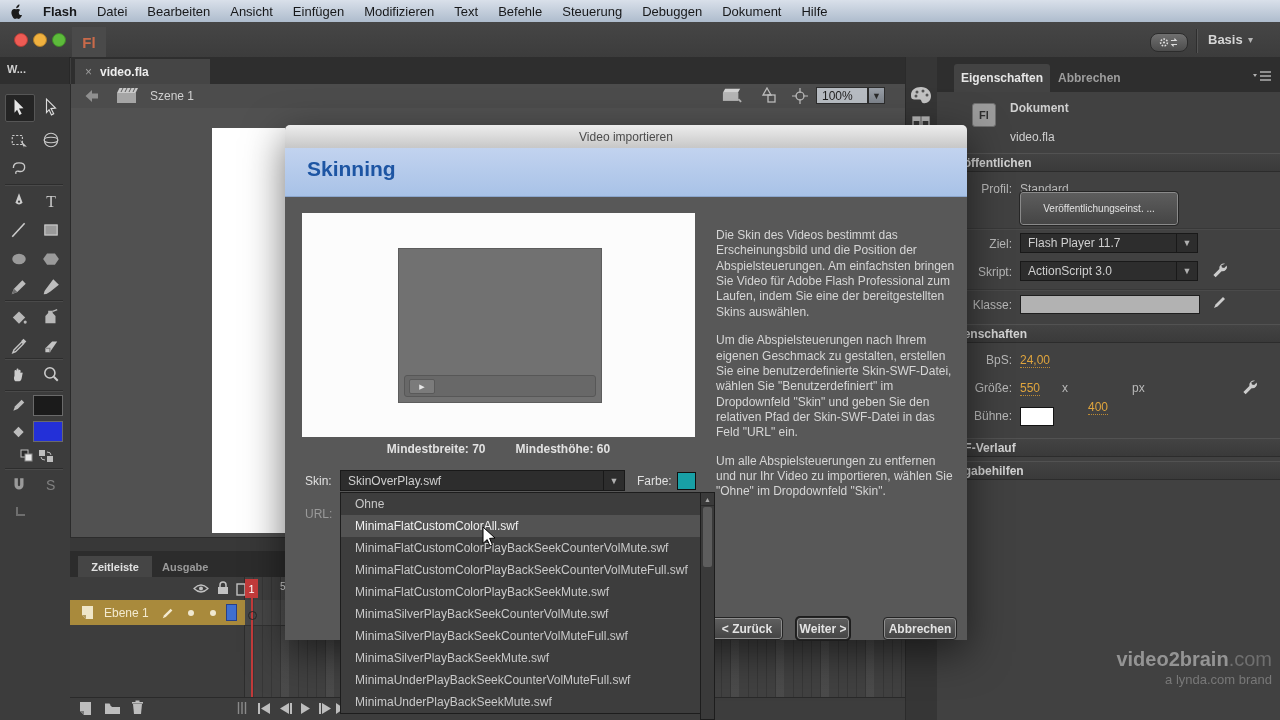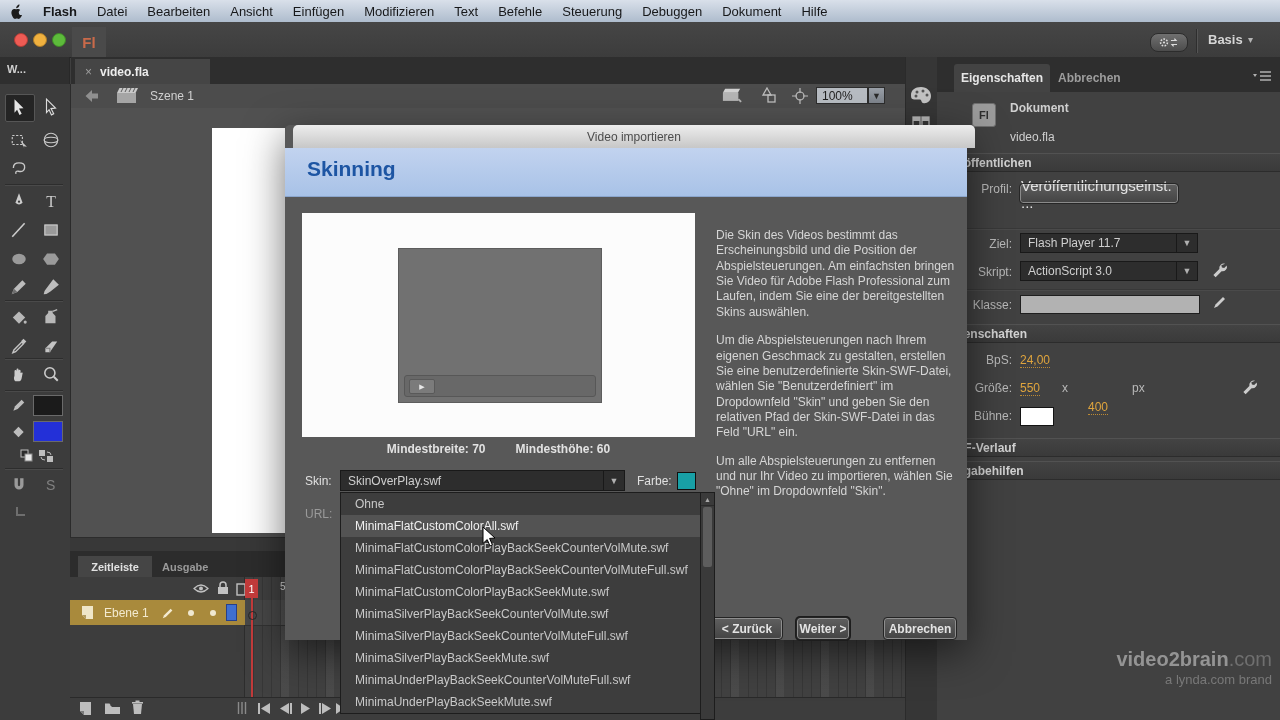--- a/index.html
+++ b/index.html
@@ -63,21 +63,21 @@
   .ddk .arr{position:absolute;right:0;top:0;bottom:0;width:20px;border-left:1px solid #191919;
             display:flex;align-items:center;justify-content:center;color:#b0b0b0;font-size:9px;}
   .dbtn{background:linear-gradient(#5d5d5d,#454545);border:1px solid #8a8a8a;outline:1px solid #262626;
         border-radius:3px;color:#e2e2e2;display:flex;align-items:center;justify-content:center;box-sizing:border-box;}
   .docbadge{left:972px;top:103px;width:22px;height:22px;background:#9b9b9b;border:1px solid #6e6e6e;border-radius:3px;
             color:#2e2e2e;font-weight:bold;font-size:11px;display:flex;align-items:center;justify-content:center;}
   .divline{left:937px;width:343px;height:1px;background:#383838;box-shadow:0 1px 0 #4a4a4a;}
   
   .dialog{left:285px;top:125px;width:682px;height:515px;border-radius:5px 5px 0 0;
           box-shadow:0 12px 40px rgba(0,0,0,.55);background:#585858;}
-  .dtitle{left:8px;top:0;width:682px;height:23px;border-radius:5px 5px 0 0;background:linear-gradient(#ededed,#c7c7c7);
+  .dtitle{left:0;top:0;width:682px;height:23px;border-radius:5px 5px 0 0;background:linear-gradient(#ededed,#c7c7c7);
           color:#4c4c4c;display:flex;align-items:center;justify-content:center;}
   .dhead{left:0;top:23px;width:682px;height:48px;background:linear-gradient(#c2d3ef,#a8c2e7);border-bottom:1px solid #8ba6cd;}
   .dheading{left:22px;top:9px;font-size:21px;font-weight:600;color:#1d55a3;}
   .preview{left:17px;top:88px;width:393px;height:224px;background:#fcfcfc;}
   .vidrect{left:96px;top:35px;width:204px;height:155px;background:#717171;border:1px solid #5d5d5d;box-sizing:border-box;}
   .skinbar{position:absolute;left:5px;right:5px;bottom:5px;height:20px;background:#686868;border:1px solid #575757;border-radius:3px;}
   .playbtn{position:absolute;left:4px;top:3px;width:24px;height:13px;background:#7b7b7b;border:1px solid #595959;
            border-radius:2px;color:#e8e8e8;font-size:7px;display:flex;align-items:center;justify-content:center;}
   .minrow{left:17px;top:317px;width:393px;display:flex;justify-content:center;gap:30px;color:#e2e2e2;font-weight:600;}
   .desc{left:431px;top:103px;width:239px;color:#d6d6d6;font-size:12px;line-height:1.28;}
@@ -382,21 +382,21 @@
       </svg>
     </div>
 
   <div class="s docbadge">Fl</div>
   <div class="s" style="left:1010px;top:101px;font-weight:bold;color:#cfcfcf;">Dokument</div>
   <div class="s" style="left:1010px;top:130px;color:#cfcfcf;">video.fla</div>
 
   <div class="s sect" style="top:153px;">Veröffentlichen</div>
   <div class="s lbl" style="top:182px;">Profil:</div>
   <div class="s val" style="left:1020px;top:182px;">Standard</div>
-  <div class="s dbtn" style="left:1020px;top:184px;width:158px;height:19px;font-size:15px;">Veröffentlichungseinst. ...</div>
+  <div class="s dbtn" style="left:1020px;top:192px;width:158px;height:33px;font-size:10px;">Veröffentlichungseinst. ...</div>
   <div class="s divline" style="top:228px;"></div>
 
   <div class="s lbl" style="top:237px;">Ziel:</div>
   <div class="s ddk" style="left:1020px;top:233px;width:178px;height:20px;">
     <span>Flash Player 11.7</span>
     <span class="arr">▼</span>
   </div>
   <div class="s lbl" style="top:265px;">Skript:</div>
   <div class="s ddk" style="left:1020px;top:261px;width:178px;height:20px;">
     <span>ActionScript 3.0</span>

